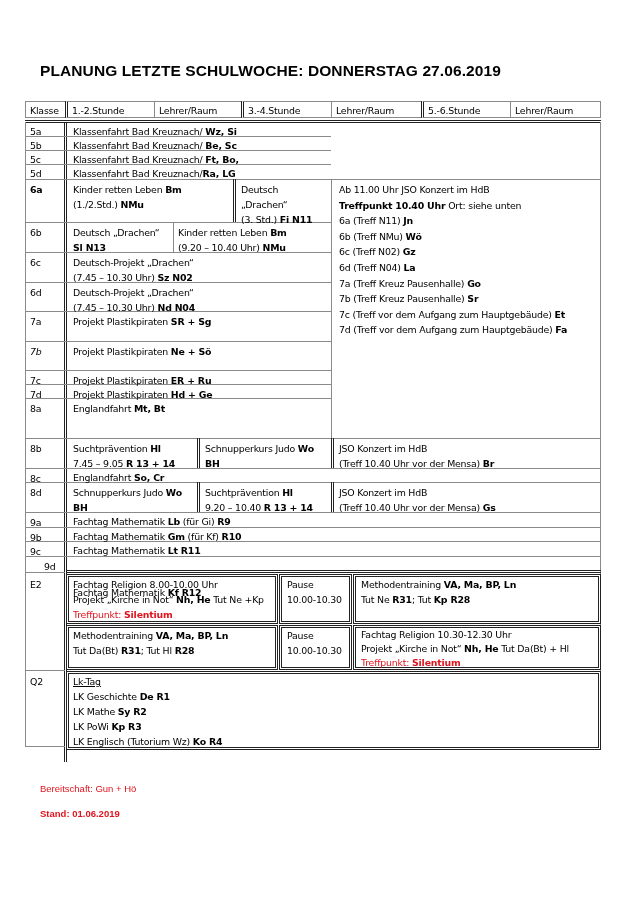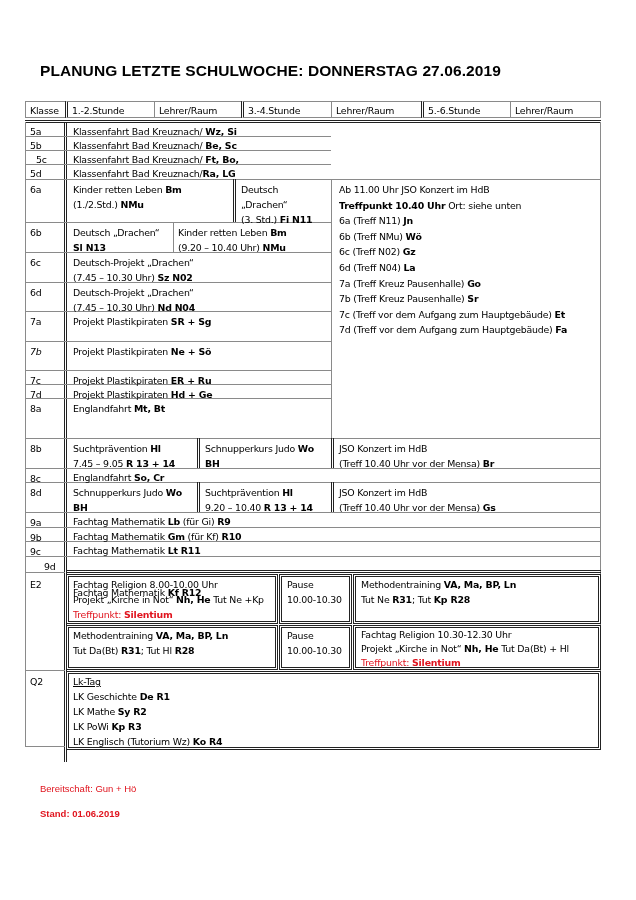--- a/index.html
+++ b/index.html
@@ -45,23 +45,23 @@
 <div class="line" style="left:25px;top:122px;width:1px;height:624px;"></div>
 
 <div class="line-dk" style="left:64px;top:122px;width:1px;height:640px;"></div>
 <div class="line-dk" style="left:66px;top:122px;width:1px;height:640px;"></div>
 
 <div class="line" style="left:600px;top:122px;width:1px;height:624px;"></div>
 
 <div>
   <div class="cell" style="left:26px;top:123px;width:38px;">5a</div>
   <div class="cell" style="left:26px;top:137px;width:38px;">5b</div>
-  <div class="cell" style="left:32px;top:151px;width:38px;text-decoration:underline;">5c</div>
+  <div class="cell" style="left:26px;top:151px;width:38px;text-decoration:underline;">5c</div>
   <div class="cell" style="left:26px;top:165px;width:38px;">5d</div>
-  <div class="cell" style="left:26px;top:181px;width:38px;">6a</div>
+  <div class="cell" style="left:26px;top:181px;width:38px;font-weight:bold;">6a</div>
   <div class="cell" style="left:26px;top:224px;width:38px;">6b</div>
   <div class="cell" style="left:26px;top:254px;width:38px;">6c</div>
   <div class="cell" style="left:26px;top:284px;width:38px;">6d</div>
   <div class="cell" style="left:26px;top:313px;width:38px;">7a</div>
   <div class="cell" style="left:26px;top:343px;width:38px;font-style:italic;">7b</div>
   <div class="cell" style="left:26px;top:372px;width:38px;">7c</div>
   <div class="cell" style="left:26px;top:386px;width:38px;">7d</div>
   <div class="cell" style="left:26px;top:400px;width:38px;">8a</div>
   <div class="cell" style="left:26px;top:440px;width:38px;">8b</div>
   <div class="cell" style="left:26px;top:470px;width:38px;">8c</div>

